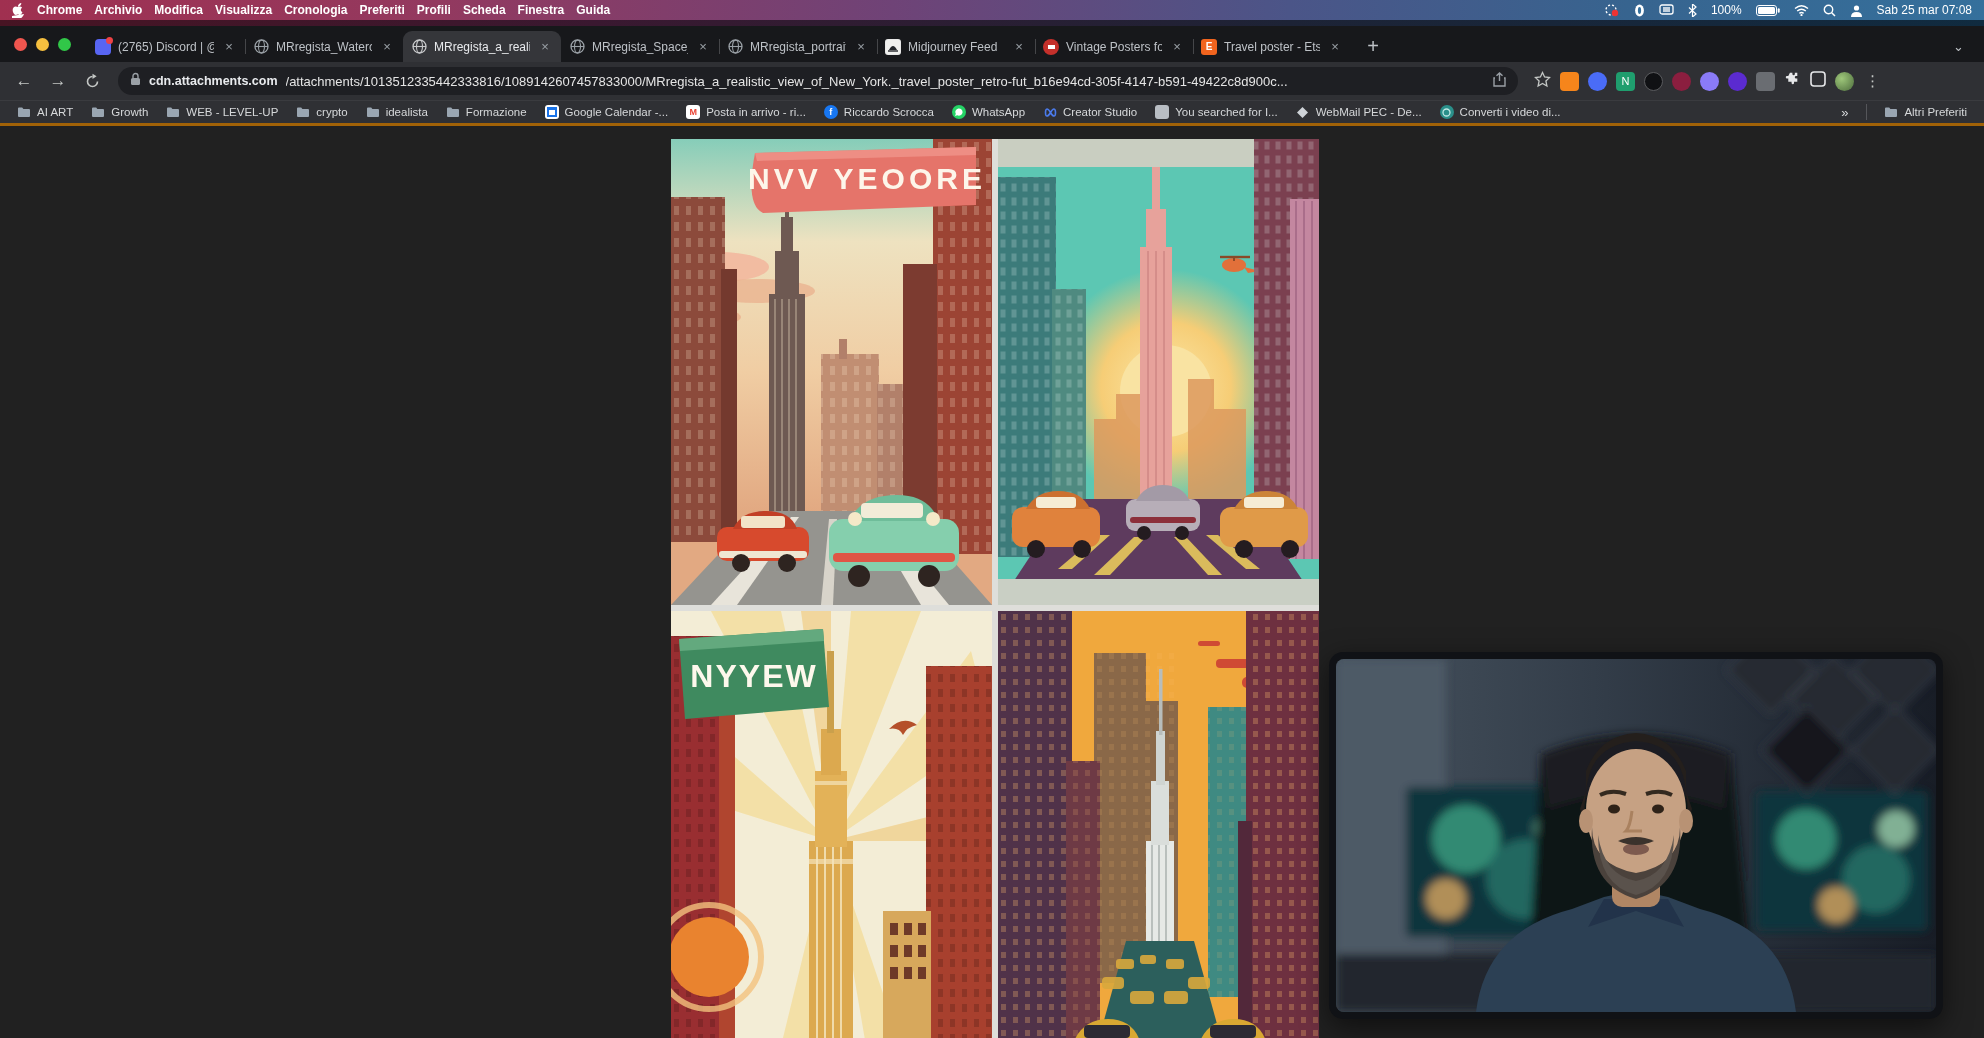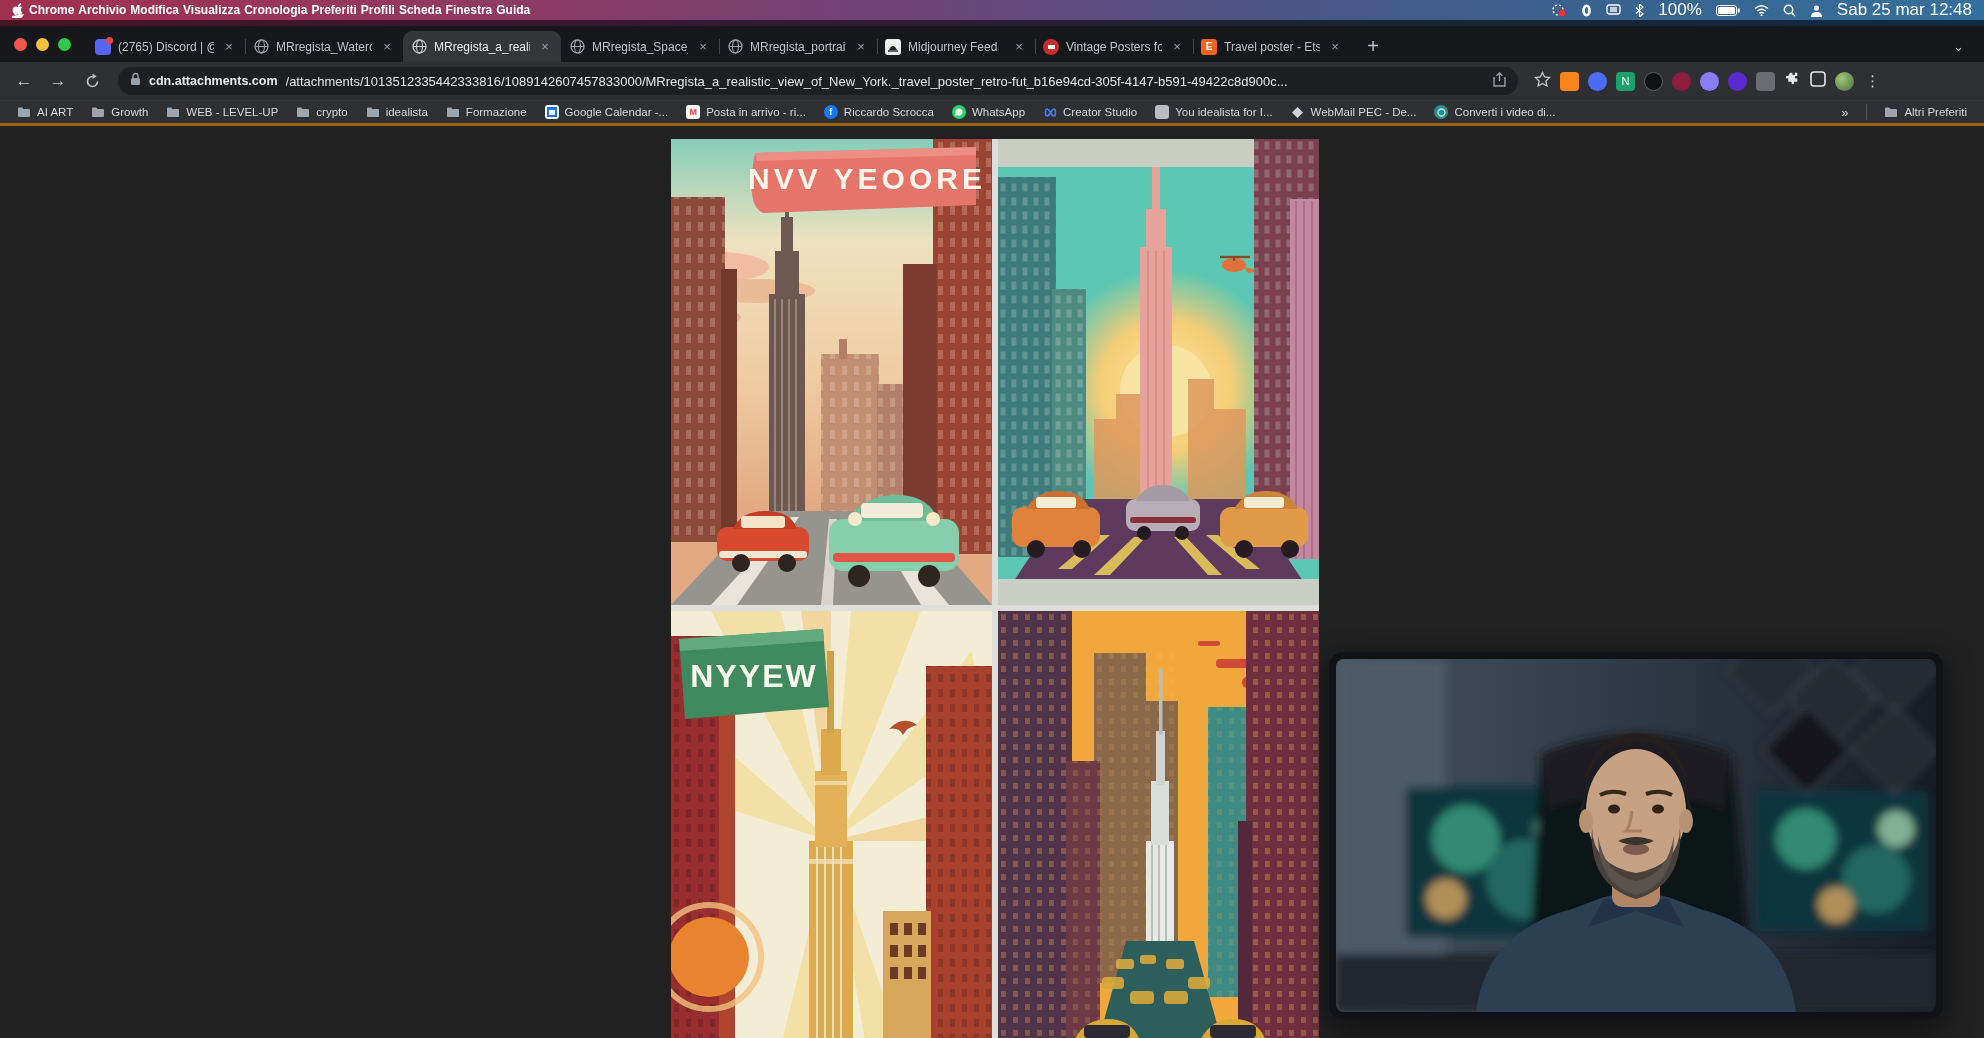--- a/index.html
+++ b/index.html
@@ -4,26 +4,26 @@
 <style>
   * { margin:0; padding:0; box-sizing:border-box; }
   html,body { width:1984px; height:1038px; overflow:hidden; background:#212121;
               font-family:"Liberation Sans", sans-serif; }
   .screen { position:relative; width:1984px; height:1038px; }
 
   
   .menubar { position:absolute; left:0; top:0; width:100%; height:20px;
     background:linear-gradient(90deg,#a03050 0%,#93395f 22%,#6f4377 45%,#4b5588 65%,#37648f 82%,#35709c 100%);
     display:flex; align-items:center; padding:0 12px; color:#fff; font-size:12px; z-index:50; }
-  .menubar .left { display:flex; align-items:center; gap:4px; }
+  .menubar .left { display:flex; align-items:center; gap:12px; }
   .menu-item { white-space:nowrap; cursor:default;font-weight:bold; }
   .menu-item.app { font-weight:bold; }
   .menubar .right { margin-left:auto; display:flex; align-items:center; gap:14px; }
   .mb-ico { display:inline-flex; align-items:center; }
-  .clock { white-space:nowrap; font-size:17px; }
+  .clock { white-space:nowrap; font-size:12px; }
 
   
   .wingap { position:absolute; left:0; top:20px; width:100%; height:6px;
     background:linear-gradient(90deg,#471423 0%,#3a1830 30%,#1d2336 65%,#102b40 100%); }
 
   
   .tabstrip { position:absolute; left:0; top:26px; width:100%; height:36px; background:#17181b;
     display:flex; align-items:flex-end; padding:0 6px 0 14px; }
   .traffic { display:flex; gap:9px; align-items:center; height:36px; padding-right:16px; }
   .tl { width:13px; height:13px; border-radius:50%; }
@@ -159,21 +159,21 @@
             <circle cx="5.5" cy="5.5" r="4.2" fill="none" stroke="#fff" stroke-width="1.4"></circle>
             <line x1="8.7" y1="8.7" x2="12" y2="12" stroke="#fff" stroke-width="1.5"></line>
           </svg>
       </span>
       <span class="mb-ico">
         <svg width="13" height="13" viewBox="0 0 13 13">
             <circle cx="6.5" cy="4" r="2.6" fill="#fff"></circle>
             <path d="M1 13 Q1 8 6.5 8 Q12 8 12 13 Z" fill="#fff"></path>
           </svg>
       </span>
-      <span class="clock">Sab 25 mar 12:48</span>
+      <span class="clock">Sab 25 mar 07:08</span>
     </div>
   </div>
 
   <div class="wingap"></div>
 
   <div class="tabstrip">
     <div class="traffic">
       <span class="tl r"></span>
       <span class="tl y"></span>
       <span class="tl g"></span>
@@ -391,21 +391,21 @@
     <span class="bm">
       <span class="bm-fav">
           <svg width="13" height="9" viewBox="0 0 13 9">
             <path d="M3 1 C6 1 7 8 10 8 C12 8 12 1 10 1 C7 1 6 8 3 8 C1 8 1 1 3 1 Z" fill="none" stroke="#4b7bec" stroke-width="1.6"></path>
           </svg>
         </span>
       <span>Creator Studio</span>
     </span>
     <span class="bm">
       <span class="bm-fav" style="background:#b9bec4"></span>
-      <span>You idealista for I...</span>
+      <span>You searched for I...</span>
     </span>
     <span class="bm">
       <span class="bm-fav">
           <svg width="11" height="11" viewBox="0 0 11 11">
             <path d="M5.5 0 L11 5.5 L5.5 11 L0 5.5 Z" fill="#cfd3d8"></path>
           </svg>
         </span>
       <span>WebMail PEC - De...</span>
     </span>
     <span class="bm">

